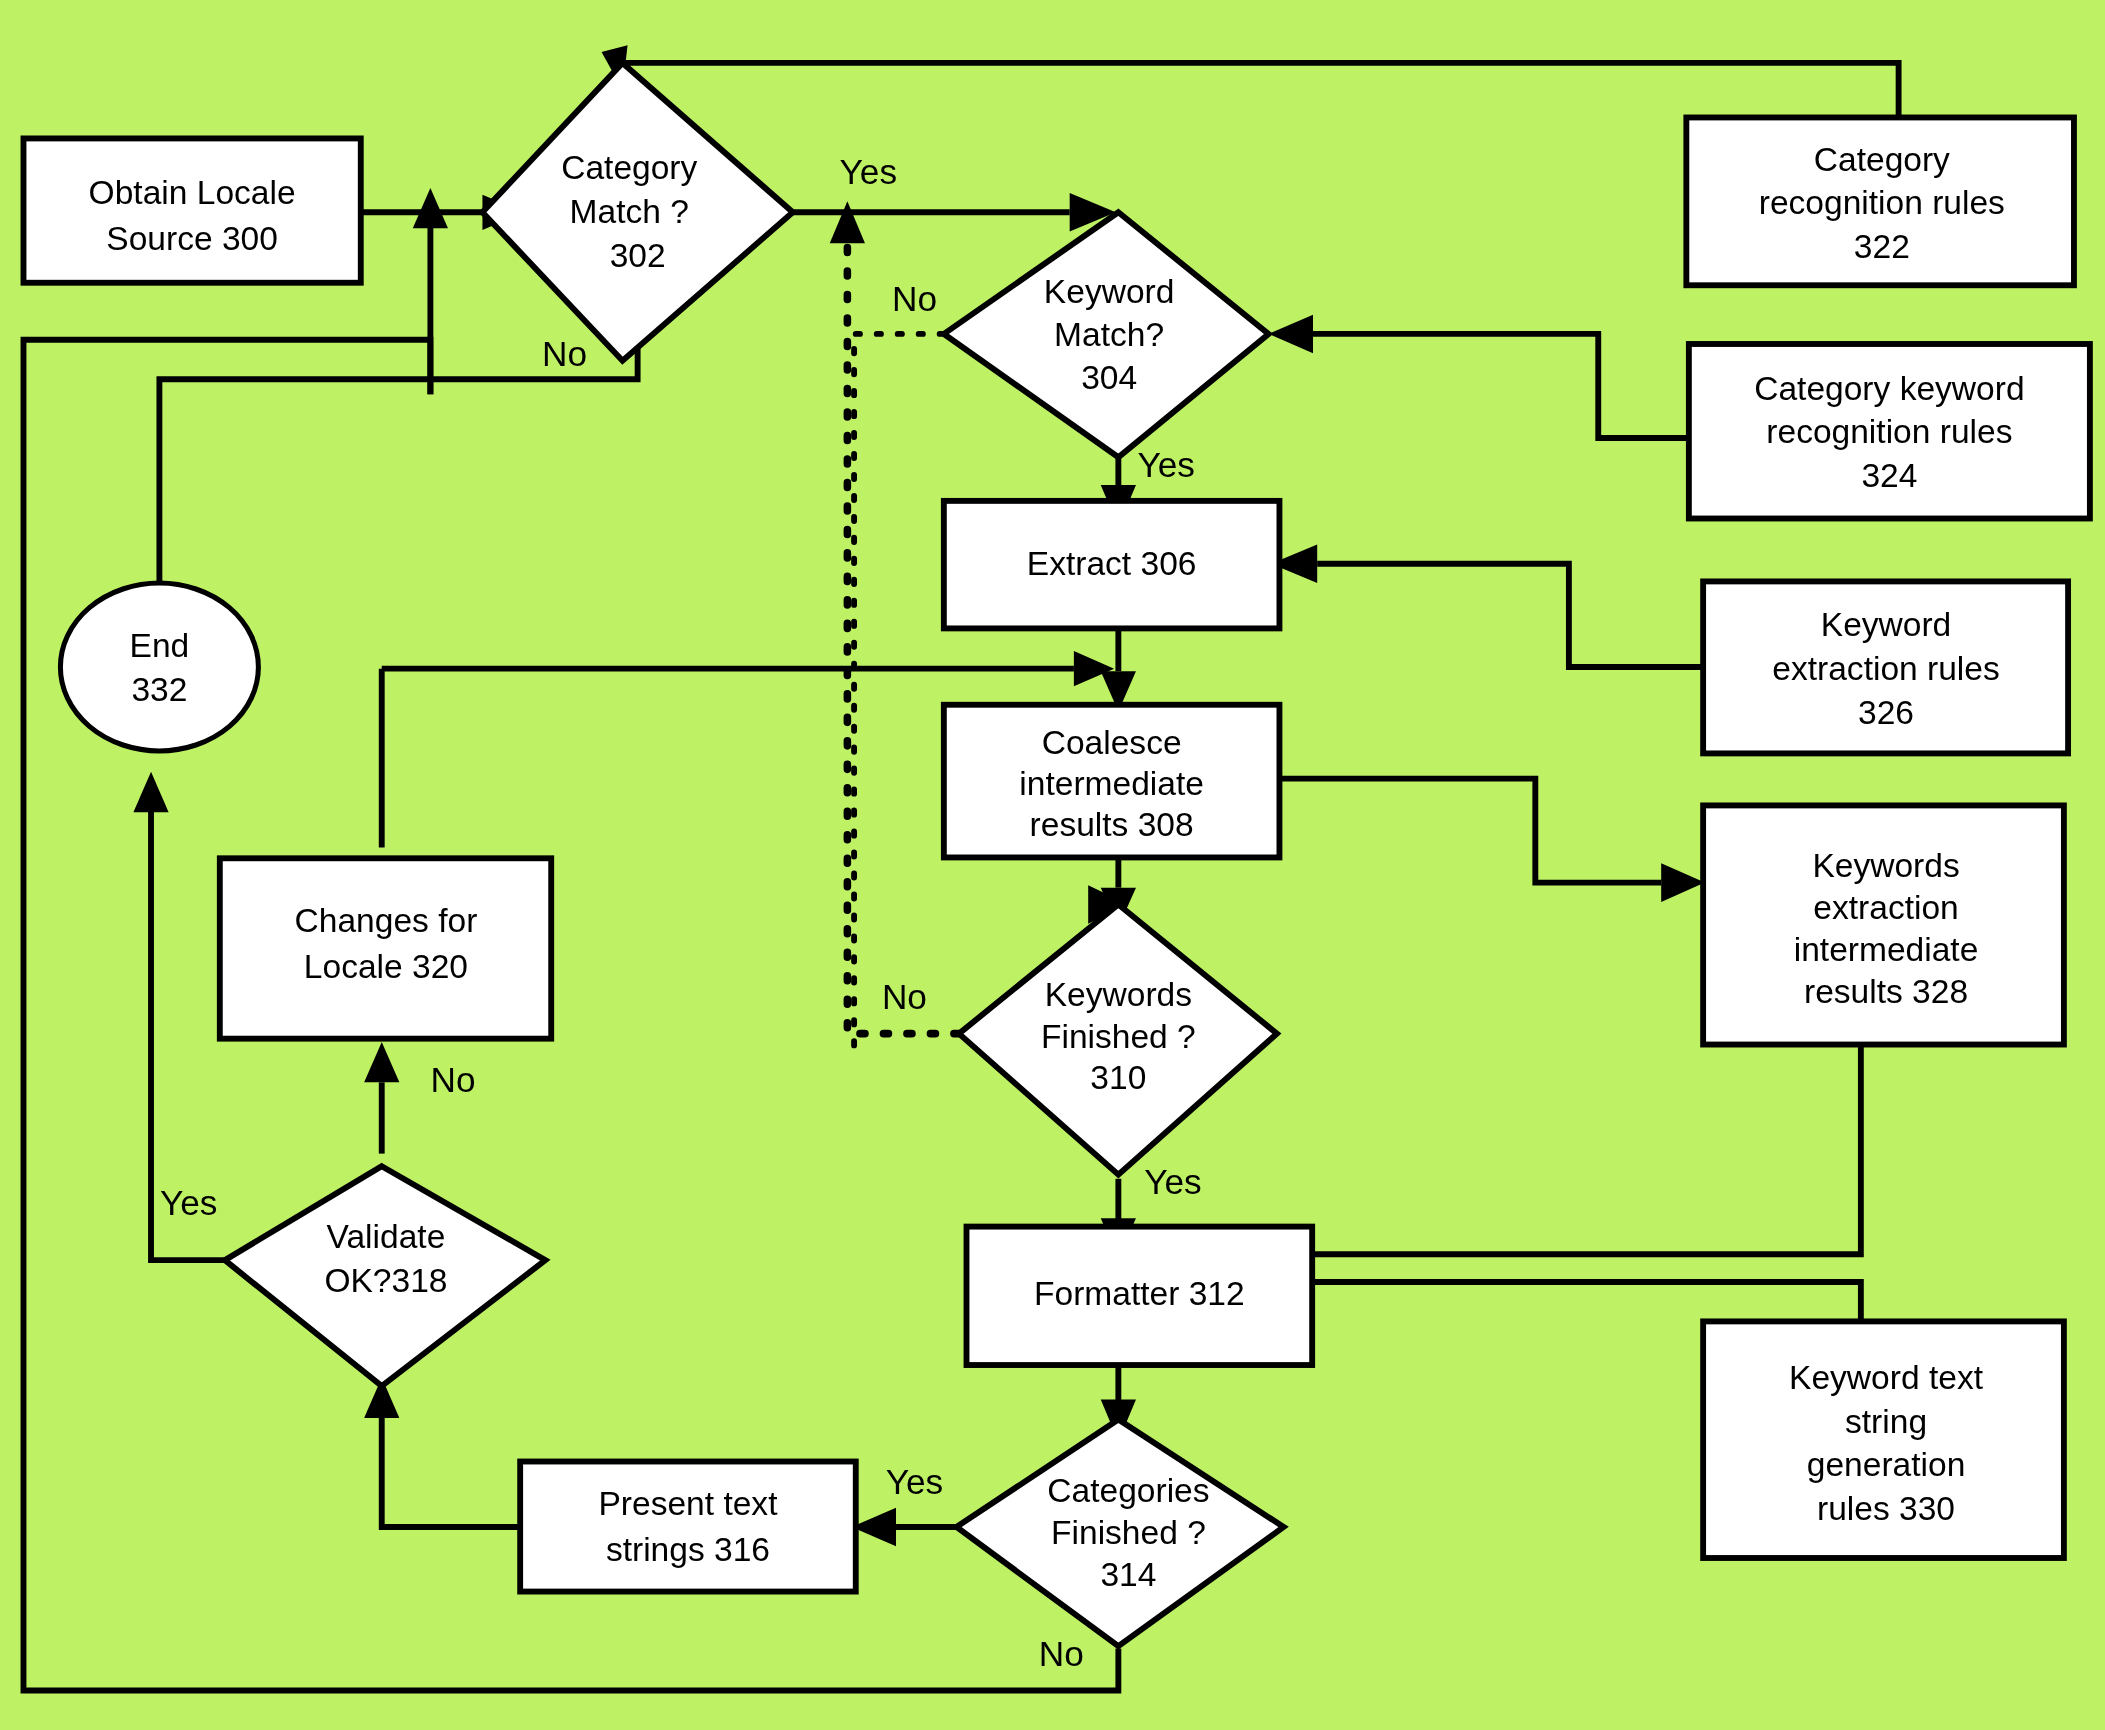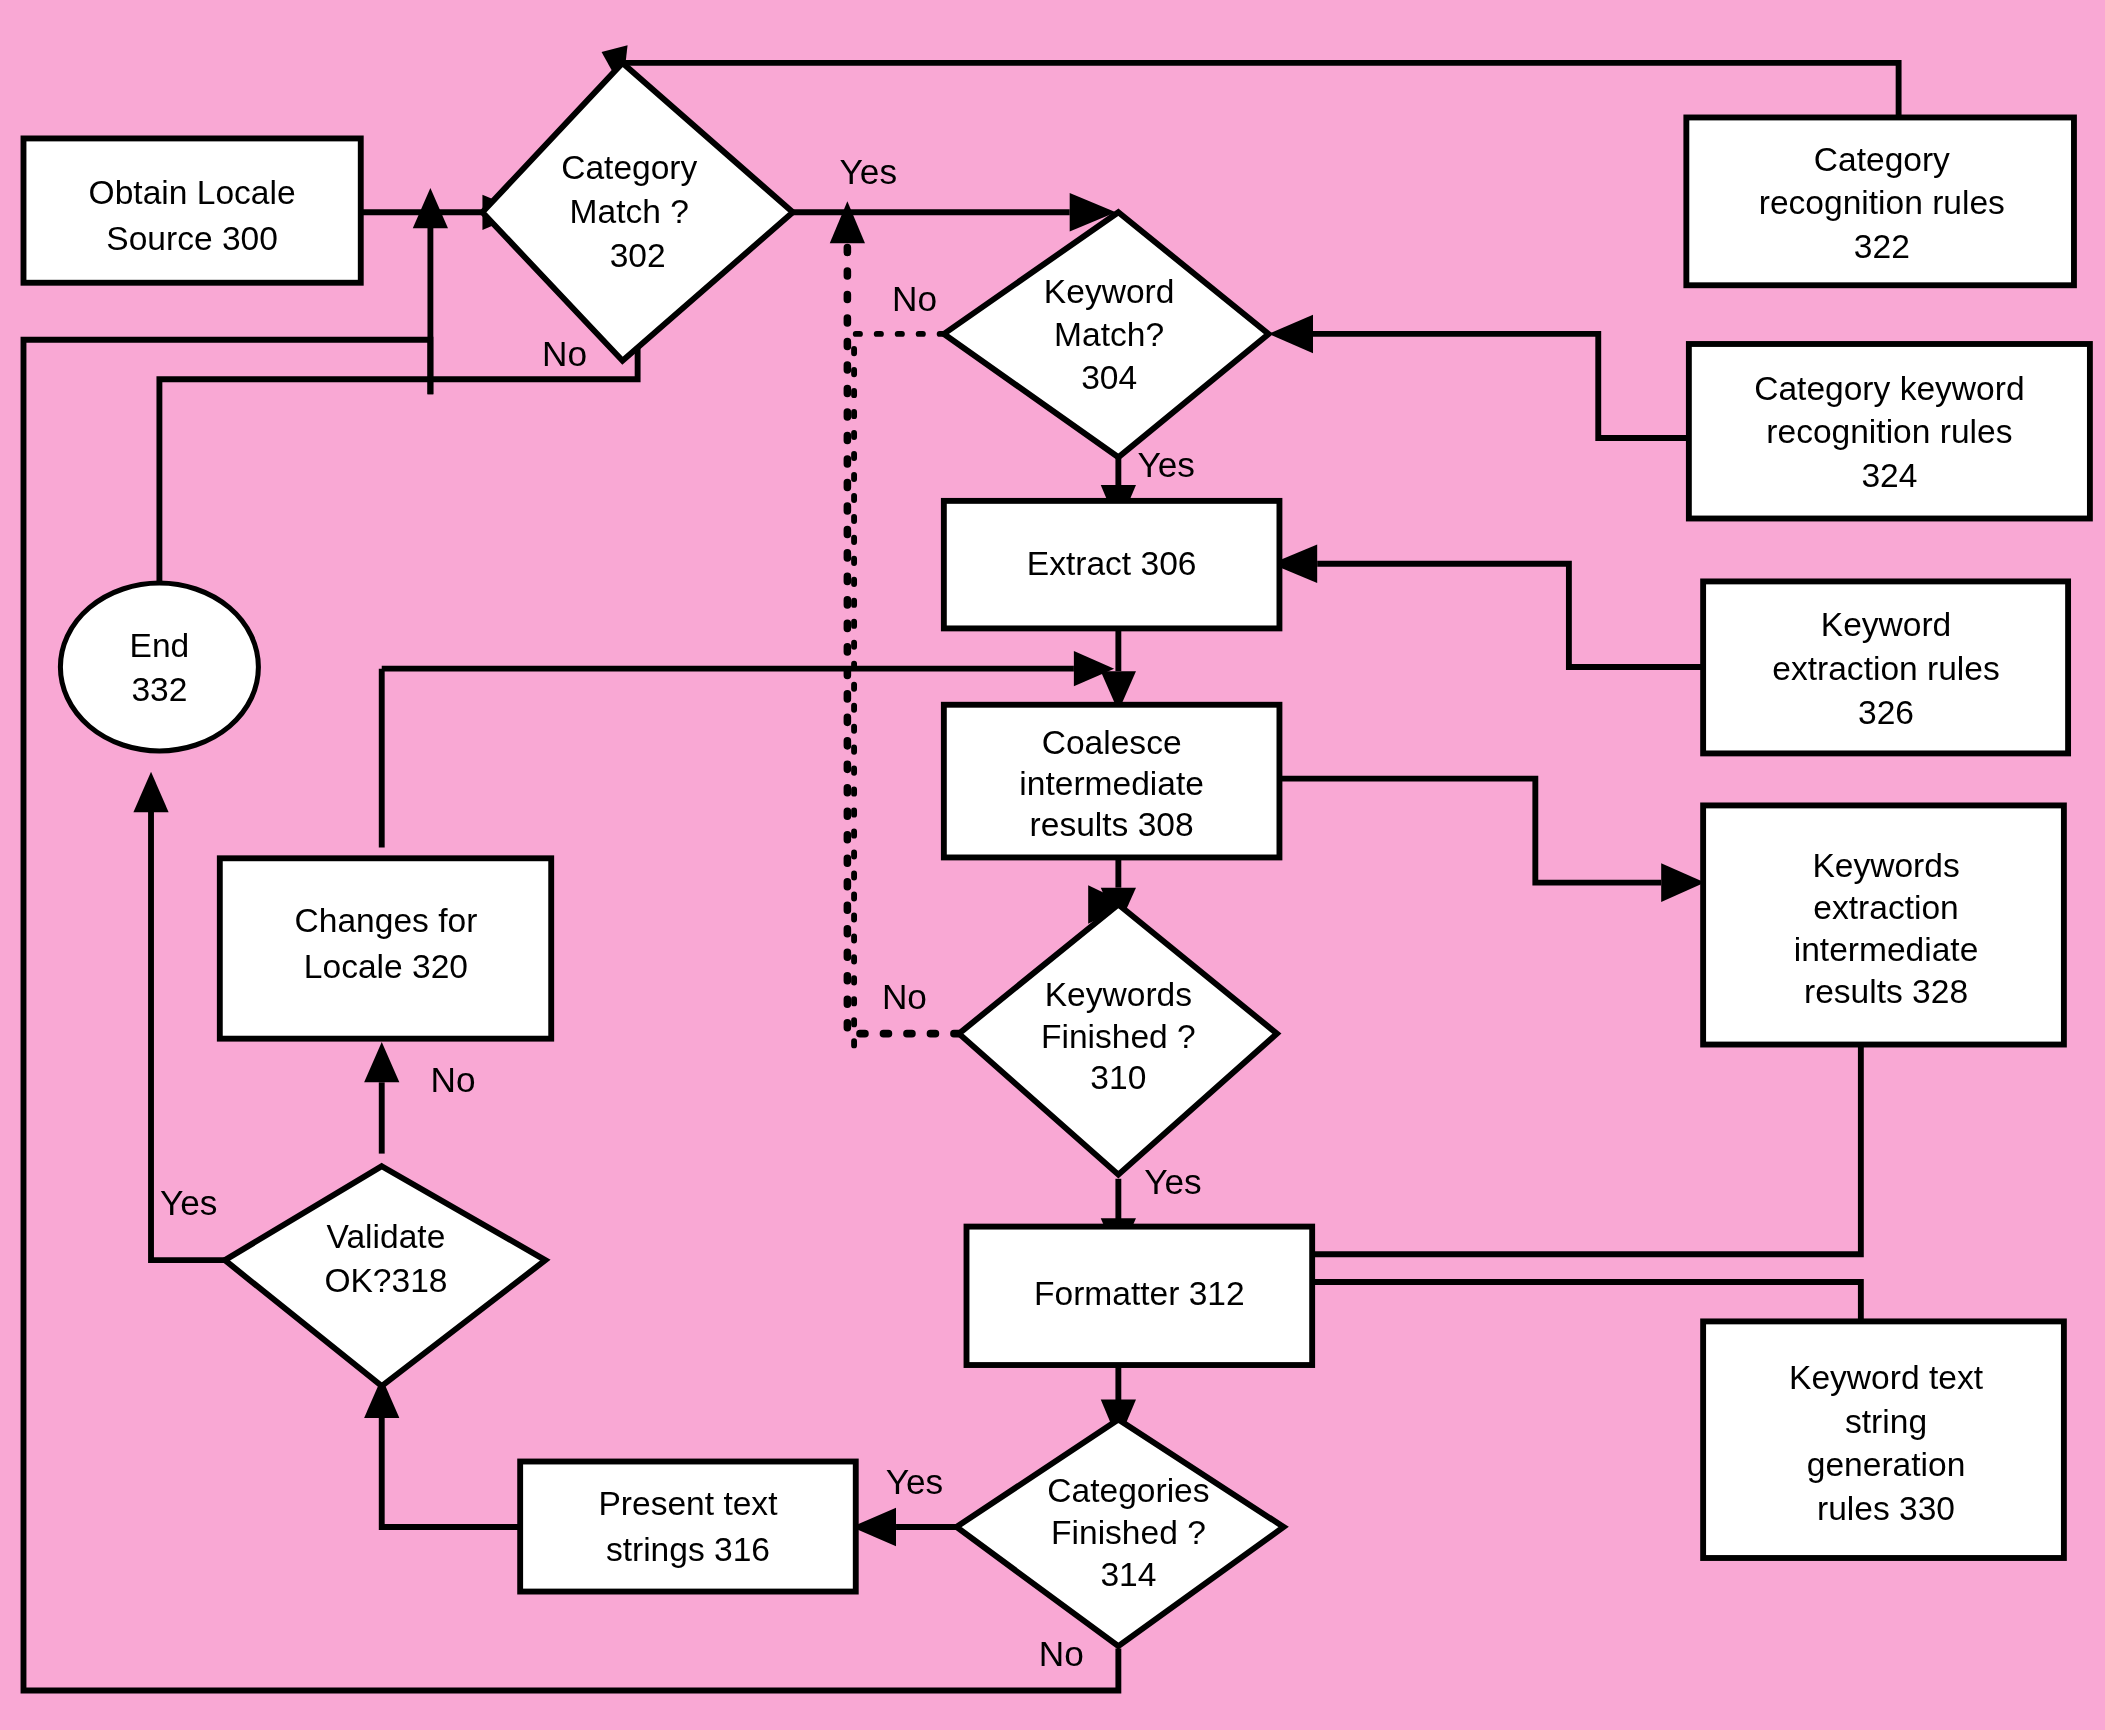--- a/index.html
+++ b/index.html
@@ -5,21 +5,21 @@
 <style>
   html, body {
     margin: 0;
     padding: 0;
     background: #ffffff;
   }
   #canvas-wrap {
     position: relative;
     width: 2105px;
     height: 1730px;
-    background: #f9a8d4;
+    background: #bef264;
     font-family: "Liberation Sans", sans-serif;
   }
   svg.flow {
     position: absolute;
     top: 0;
     left: 0;
     width: 2105px;
     height: 1730px;
     overflow: visible;
   }

